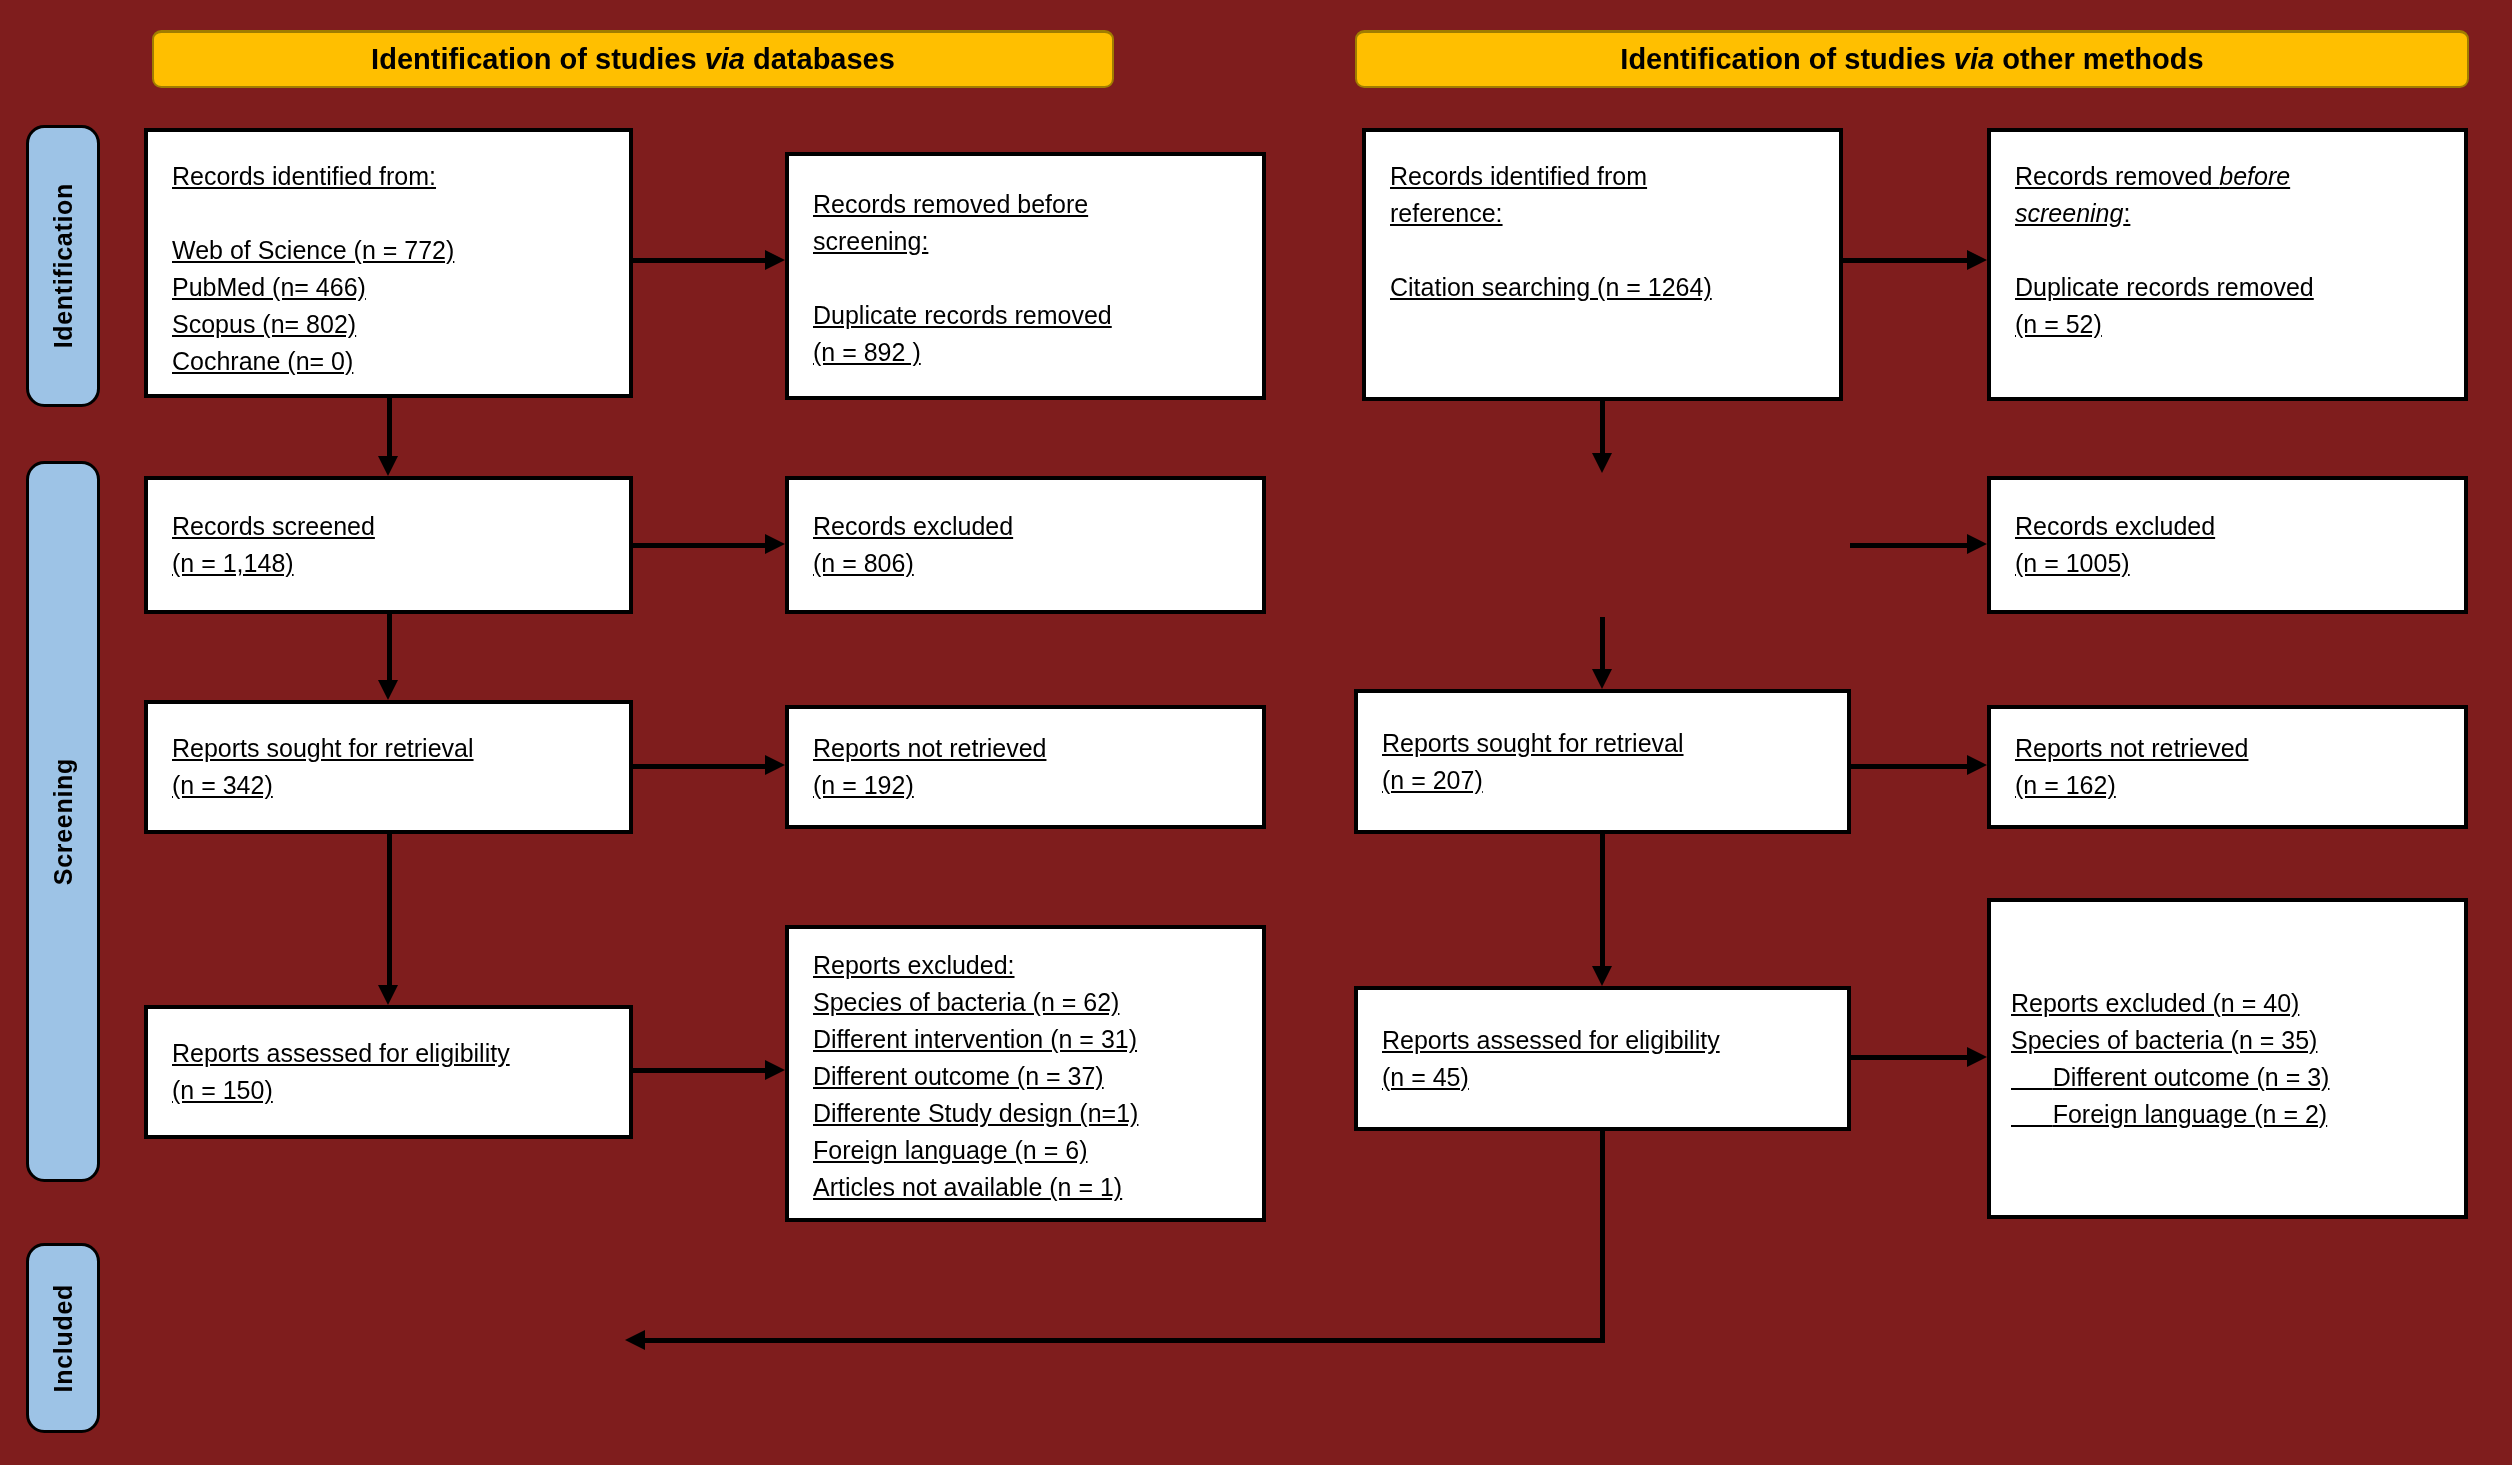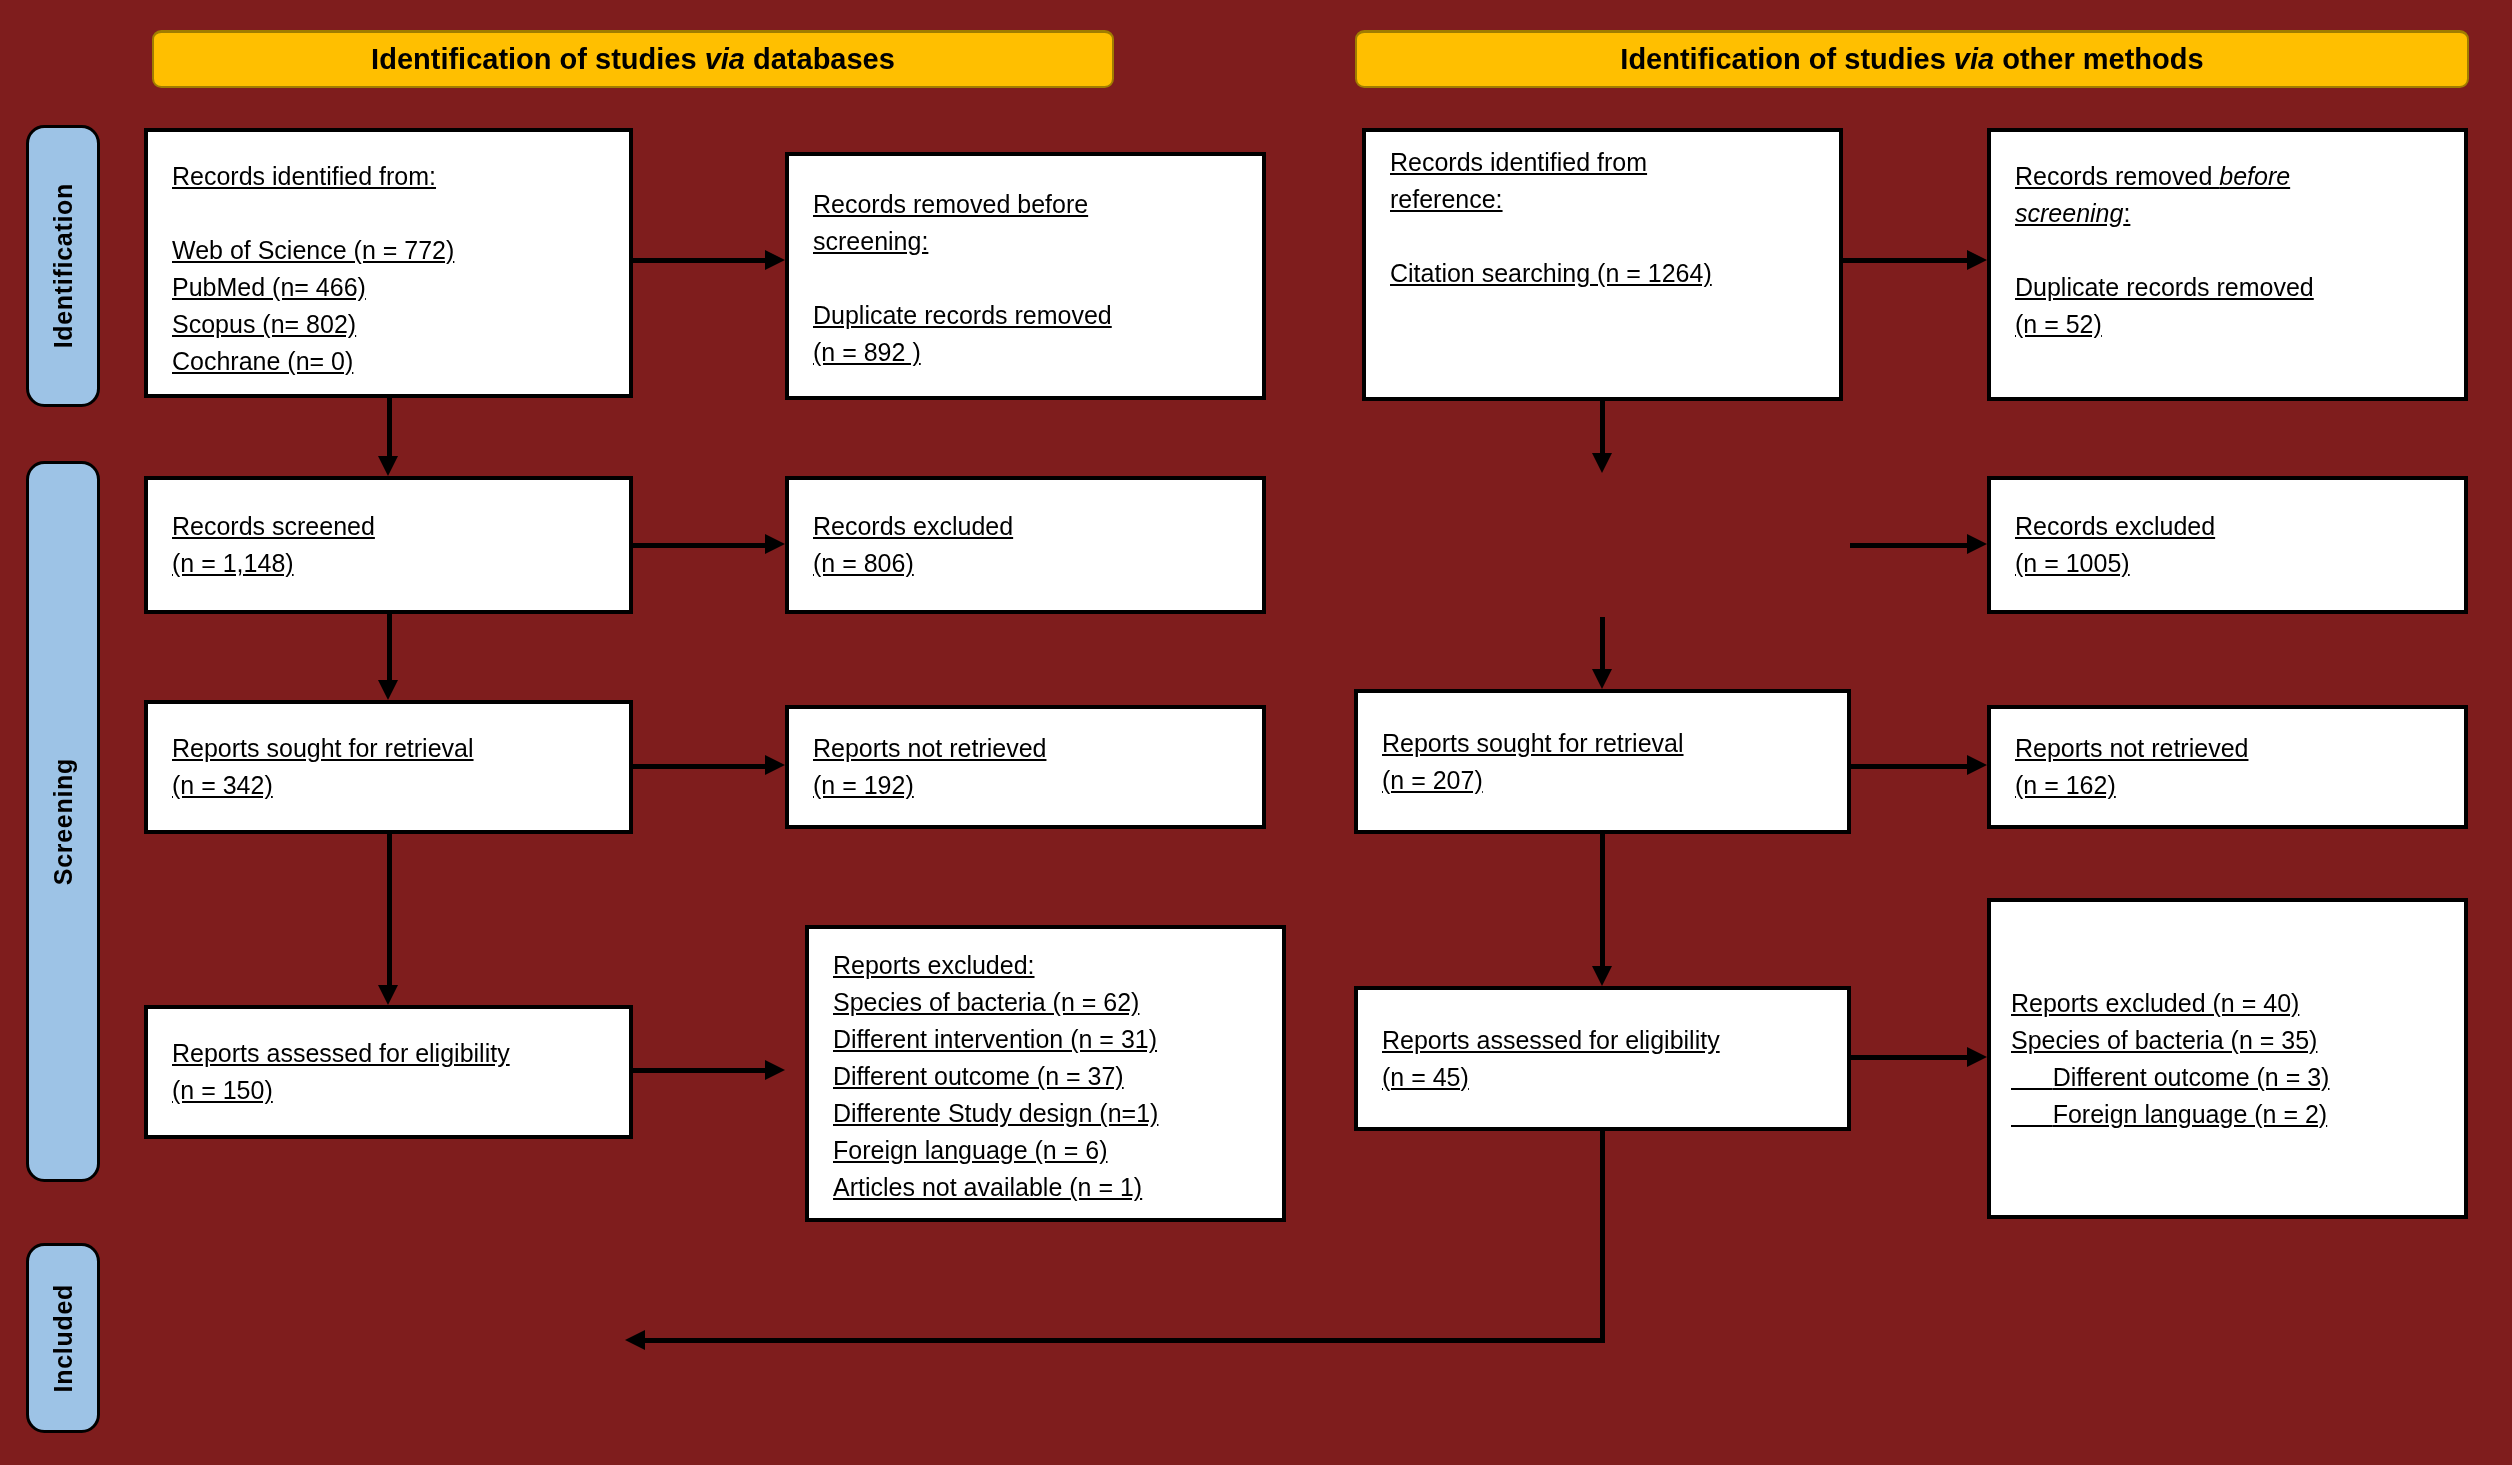--- a/index.html
+++ b/index.html
@@ -101,30 +101,30 @@
 
   <div class="box center-v" style="left:144px;top:700px;width:489px;height:134px;">Reports sought for retrieval
 (n = 342)</div>
 
   <div class="box center-v" style="left:785px;top:705px;width:481px;height:124px;">Reports not retrieved
 (n = 192)</div>
 
   <div class="box center-v" style="left:144px;top:1005px;width:489px;height:134px;">Reports assessed for eligibility
 (n = 150)</div>
 
-  <div class="box" style="left:785px;top:925px;width:481px;height:297px;padding-top:18.4px;margin-left:20px;">Reports excluded:
+  <div class="box" style="left:785px;top:925px;width:481px;height:297px;padding-top:18.4px;">Reports excluded:
 Species of bacteria (n = 62)
 Different intervention (n = 31)
 Different outcome (n = 37)
 Differente Study design (n=1)
 Foreign language (n = 6)
 Articles not available (n = 1)</div>
 
 
-  <div class="box" style="left:1362px;top:128px;width:481px;height:273px;padding-top:12px;">Records identified from
+  <div class="box" style="left:1362px;top:128px;width:481px;height:273px;padding-top:26px;">Records identified from
 reference:
 
 Citation searching (n = 1264)</div>
 
   <div class="box" style="left:1987px;top:128px;width:481px;height:273px;padding-top:26px;display:block;"><span>Records removed </span><em>before
 screening</em><span>:</span><span>
 
 Duplicate records removed
 (n = 52)</span></div>
 

